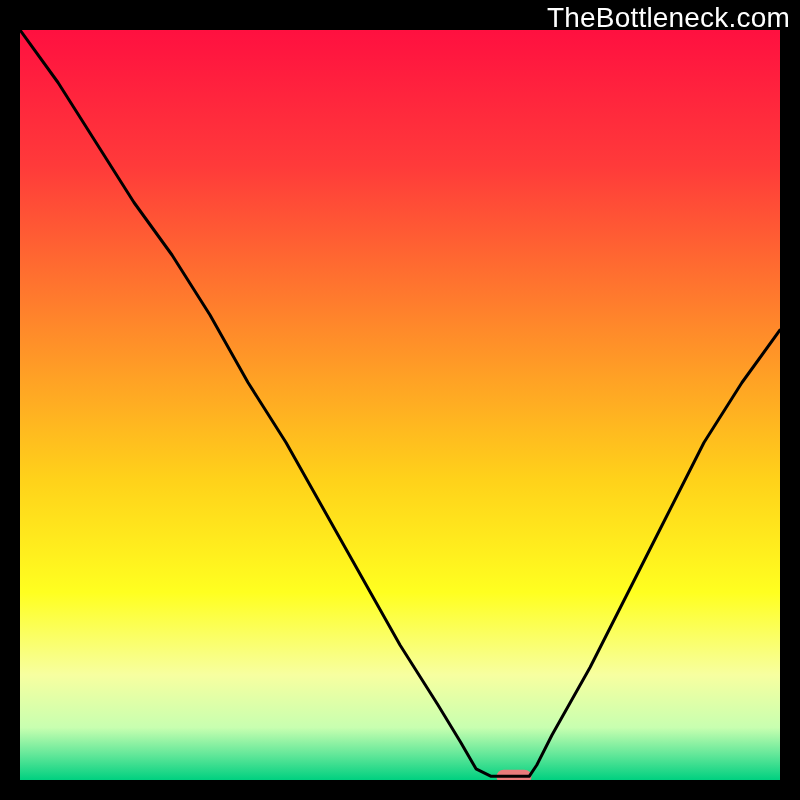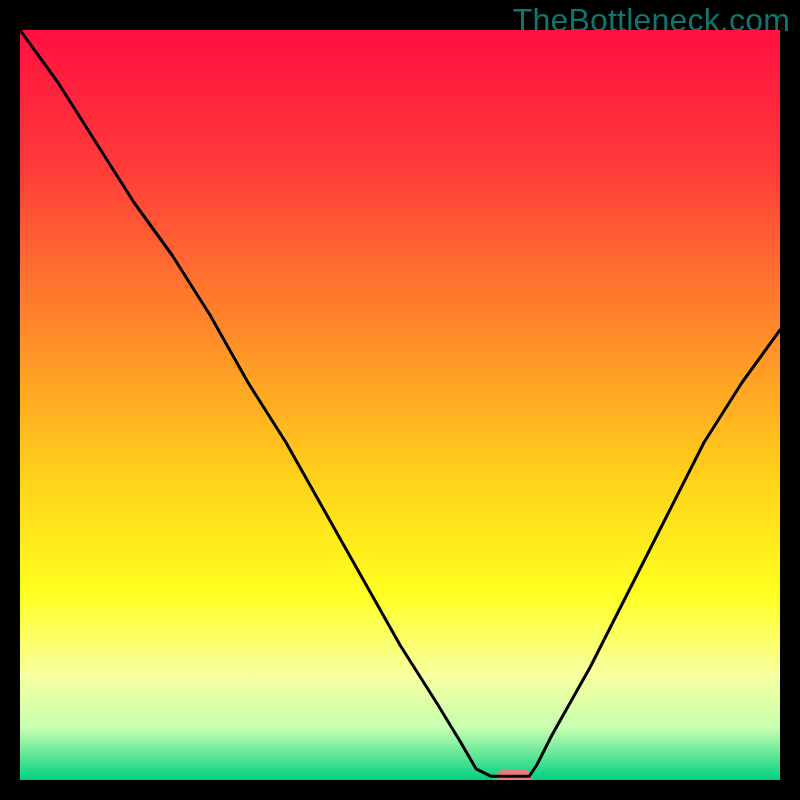--- a/index.html
+++ b/index.html
@@ -12,23 +12,23 @@
   .outer {
     width: 800px;
     height: 800px;
     background: #000;
     position: relative;
   }
   .watermark {
     position: absolute;
     top: 2px;
     right: 10px;
-    color: #0f766e;
+    color: #ffffff;
     font-family: Arial, Helvetica, sans-serif;
-    font-size: 32px;
+    font-size: 28px;
     letter-spacing: 0.2px;
     user-select: none;
   }
   .plot {
     position: absolute;
     left: 20px;
     top: 30px;
     width: 760px;
     height: 750px;
   }

